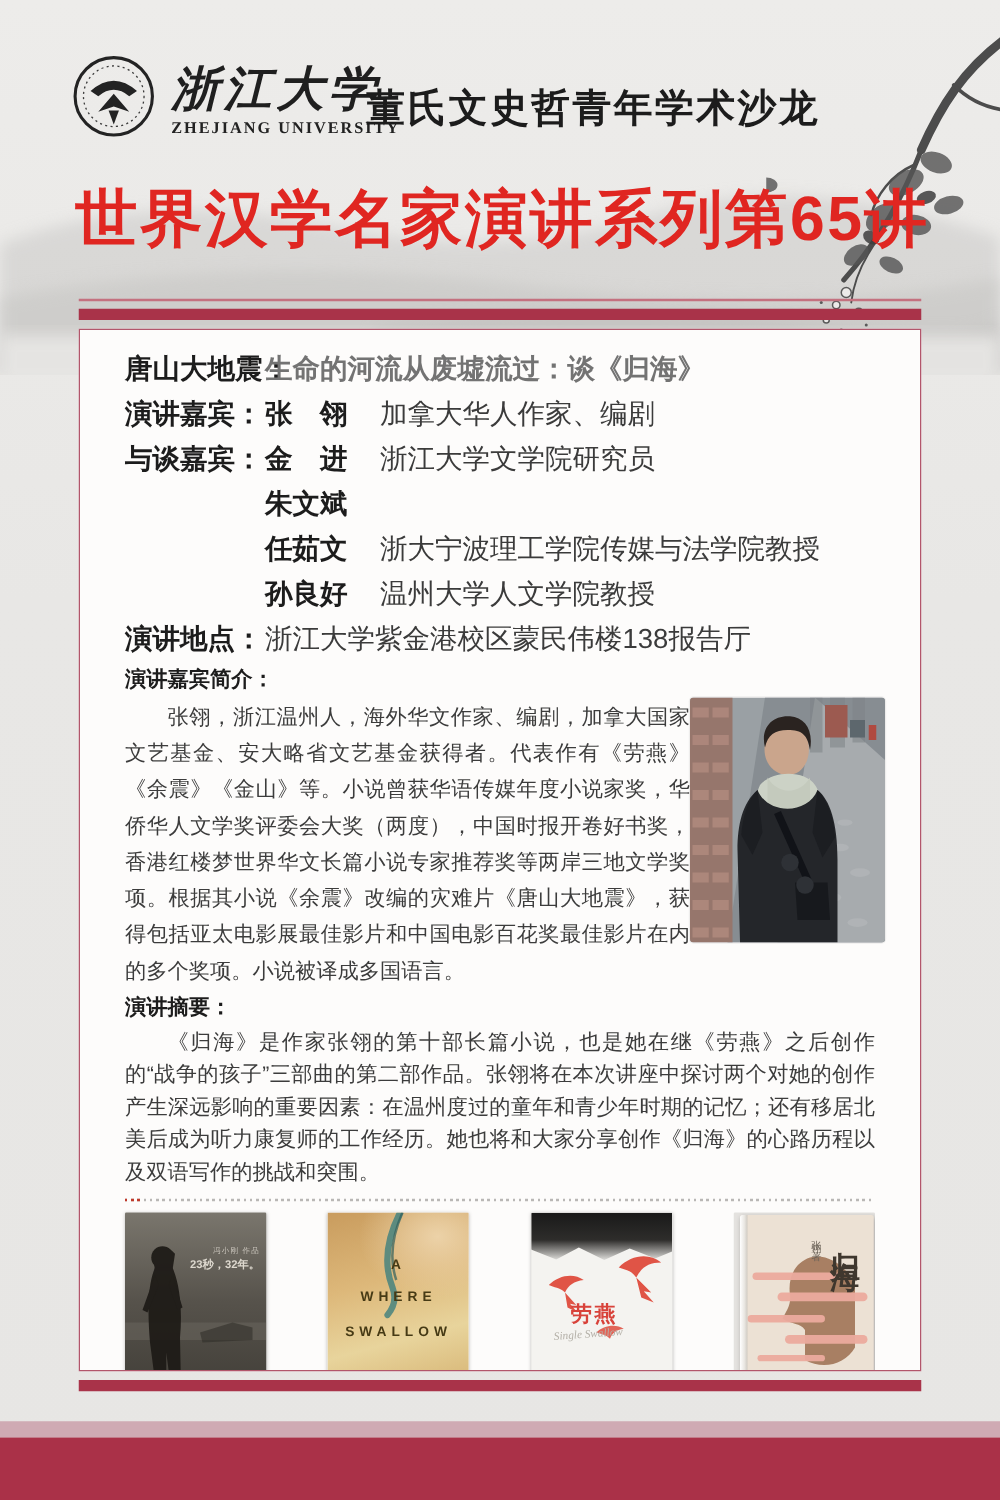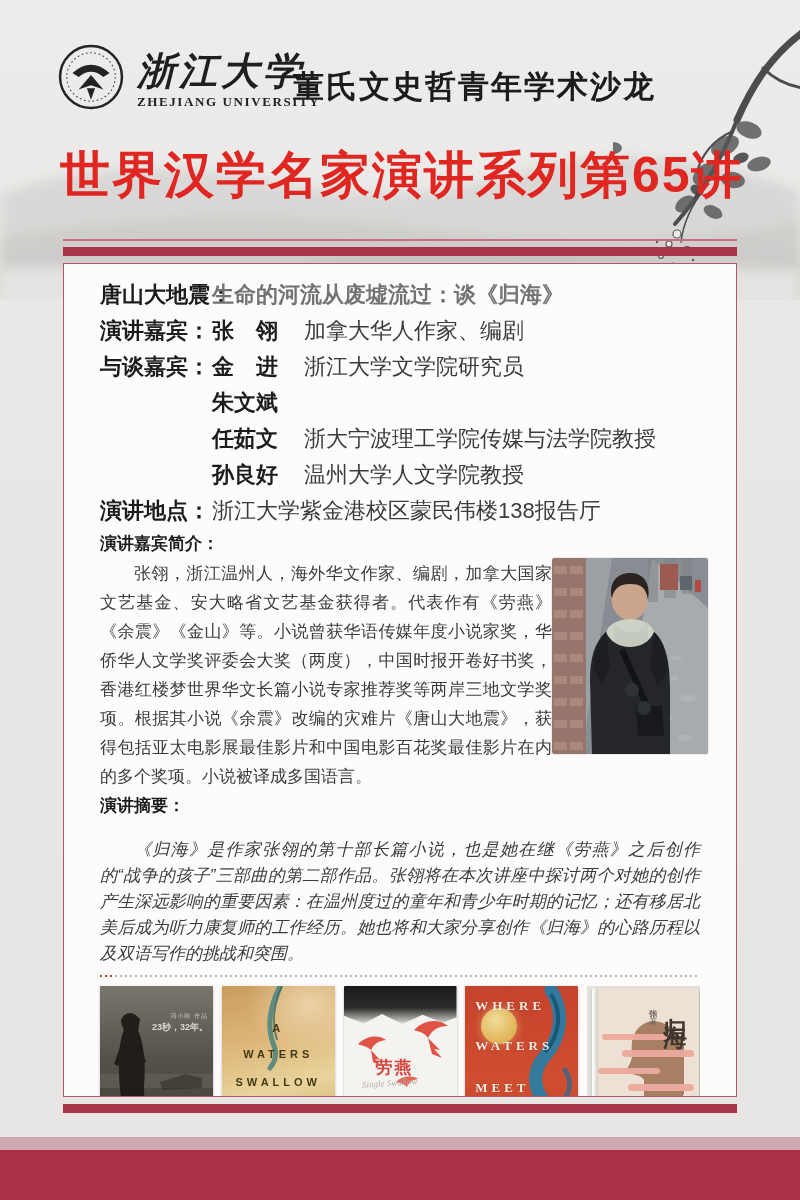--- a/index.html
+++ b/index.html
@@ -57,21 +57,21 @@
   .bio-text {
     width:452px; font-size:17px; line-height:29px; color:#3c3c3c;
     text-indent:2em; margin-top:4px; text-align:justify;
   }
   .speaker-photo {
     position:absolute; right:29px; top:295px; width:156px; height:196px;
     border-radius:3px; overflow:hidden; box-shadow:0 0 0 1px rgba(0,0,0,.06);
   }
   .abstract-text {
     font-size:17px; line-height:26px; color:#3c3c3c;
-    text-indent:2em; margin-top:20px; text-align:justify;font-style:italic;
+    text-indent:2em; margin-top:4px; text-align:justify;
   }
   .dotted-divider {
     margin-top:8px; height:2px;
     background-image:repeating-linear-gradient(90deg,#b9b7b5 0 2px, transparent 2px 5px);
     position:relative;
   }
   .dotted-divider::before {
     content:""; position:absolute; left:0; top:0; width:14px; height:2px;
     background-image:repeating-linear-gradient(90deg,#c0392b 0 2px, transparent 2px 5px);
   }
@@ -259,54 +259,41 @@
         <div class="ts-tagline">23秒，32年。</div>
 
       </div>
 
       <div class="cover cover-swallow">
         <svg class="sw-braid" width="113" height="160" viewBox="0 0 113 160">
           <path d="M58,0 C48,20 44,40 52,60 C55,68 53,76 48,82" fill="none" stroke="#46837e" stroke-width="5" opacity="0.85" stroke-linecap="round"></path>
           <path d="M60,0 C52,18 49,36 55,54" fill="none" stroke="#2f5f5c" stroke-width="2" opacity="0.7"></path>
         </svg>
         <div class="sw-line sw-a">A</div>
-        <div class="sw-line sw-single">WATERS</div>
+        <div class="sw-line sw-single">WHERE</div>
         <div class="sw-line sw-swallow">SWALLOW</div>
 
       </div>
 
       <div class="cover cover-laoyan">
         <div class="ly-ink"></div>
         <svg class="ly-swallows" width="113" height="160" viewBox="0 0 113 160">
           <g fill="#e05446">
             <path d="M70,44 C80,34 94,32 104,40 C94,40 88,44 84,52 C80,46 75,46 70,44 Z"></path>
             <path d="M84,52 L96,64 L90,63 L98,72 L88,68 Z"></path>
             <path d="M14,58 C22,50 34,48 42,54 C34,55 30,58 27,64 C23,60 18,60 14,58 Z"></path>
             <path d="M27,64 L36,74 L31,73 L37,80 L29,76 Z"></path>
             <path d="M52,96 C58,90 68,89 74,93 C68,94 65,96 63,101 C60,98 56,97 52,96 Z" opacity="0.9"></path>
           </g>
         </svg>
         <div class="ly-title">劳燕</div>
         <div class="ly-script">Single Swallow</div>
 
       </div>
 
-      <div class="cover cover-waters">
-        <div class="ww-moon"></div>
-        <svg class="ww-strokes" width="113" height="160" viewBox="0 0 113 160">
-          <path d="M86,4 C100,26 96,52 80,70 C66,86 68,106 84,120 C90,126 90,136 84,142" fill="none" stroke="#2a7ca3" stroke-width="13" stroke-linecap="round" opacity="0.95"></path>
-          <path d="M86,8 C98,28 94,50 80,66" fill="none" stroke="#134f6b" stroke-width="4" opacity="0.8"></path>
-          <path d="M70,126 C62,136 58,146 58,156" fill="none" stroke="#2a7ca3" stroke-width="7" stroke-linecap="round" opacity="0.9"></path>
-          <path d="M100,84 C106,94 106,104 100,112" fill="none" stroke="#35688a" stroke-width="5" stroke-linecap="round" opacity="0.8"></path>
-        </svg>
-        <div class="ww-line ww-where">WHERE</div>
-        <div class="ww-line ww-waters">WATERS</div>
-        <div class="ww-line ww-meet">MEET</div>
-
-      </div>
 
       <div class="cover cover-guihai">
         <div class="gh-book">
           <svg class="gh-art" width="107" height="153" viewBox="0 0 107 153">
             <path d="M56,34 C44,38 38,50 40,64 C41,72 37,77 34,83 C42,88 48,86 52,92 L52,116 C66,124 84,120 92,106 L92,58 C88,42 70,30 56,34 Z" fill="#a87f63"></path>
             <g fill="#ecab9e" opacity="0.95">
               <rect x="10" y="46" width="70" height="6" rx="3"></rect>
               <rect x="30" y="62" width="72" height="7" rx="3.5"></rect>
               <rect x="6" y="80" width="62" height="6" rx="3"></rect>
               <rect x="36" y="96" width="66" height="7" rx="3.5"></rect>

